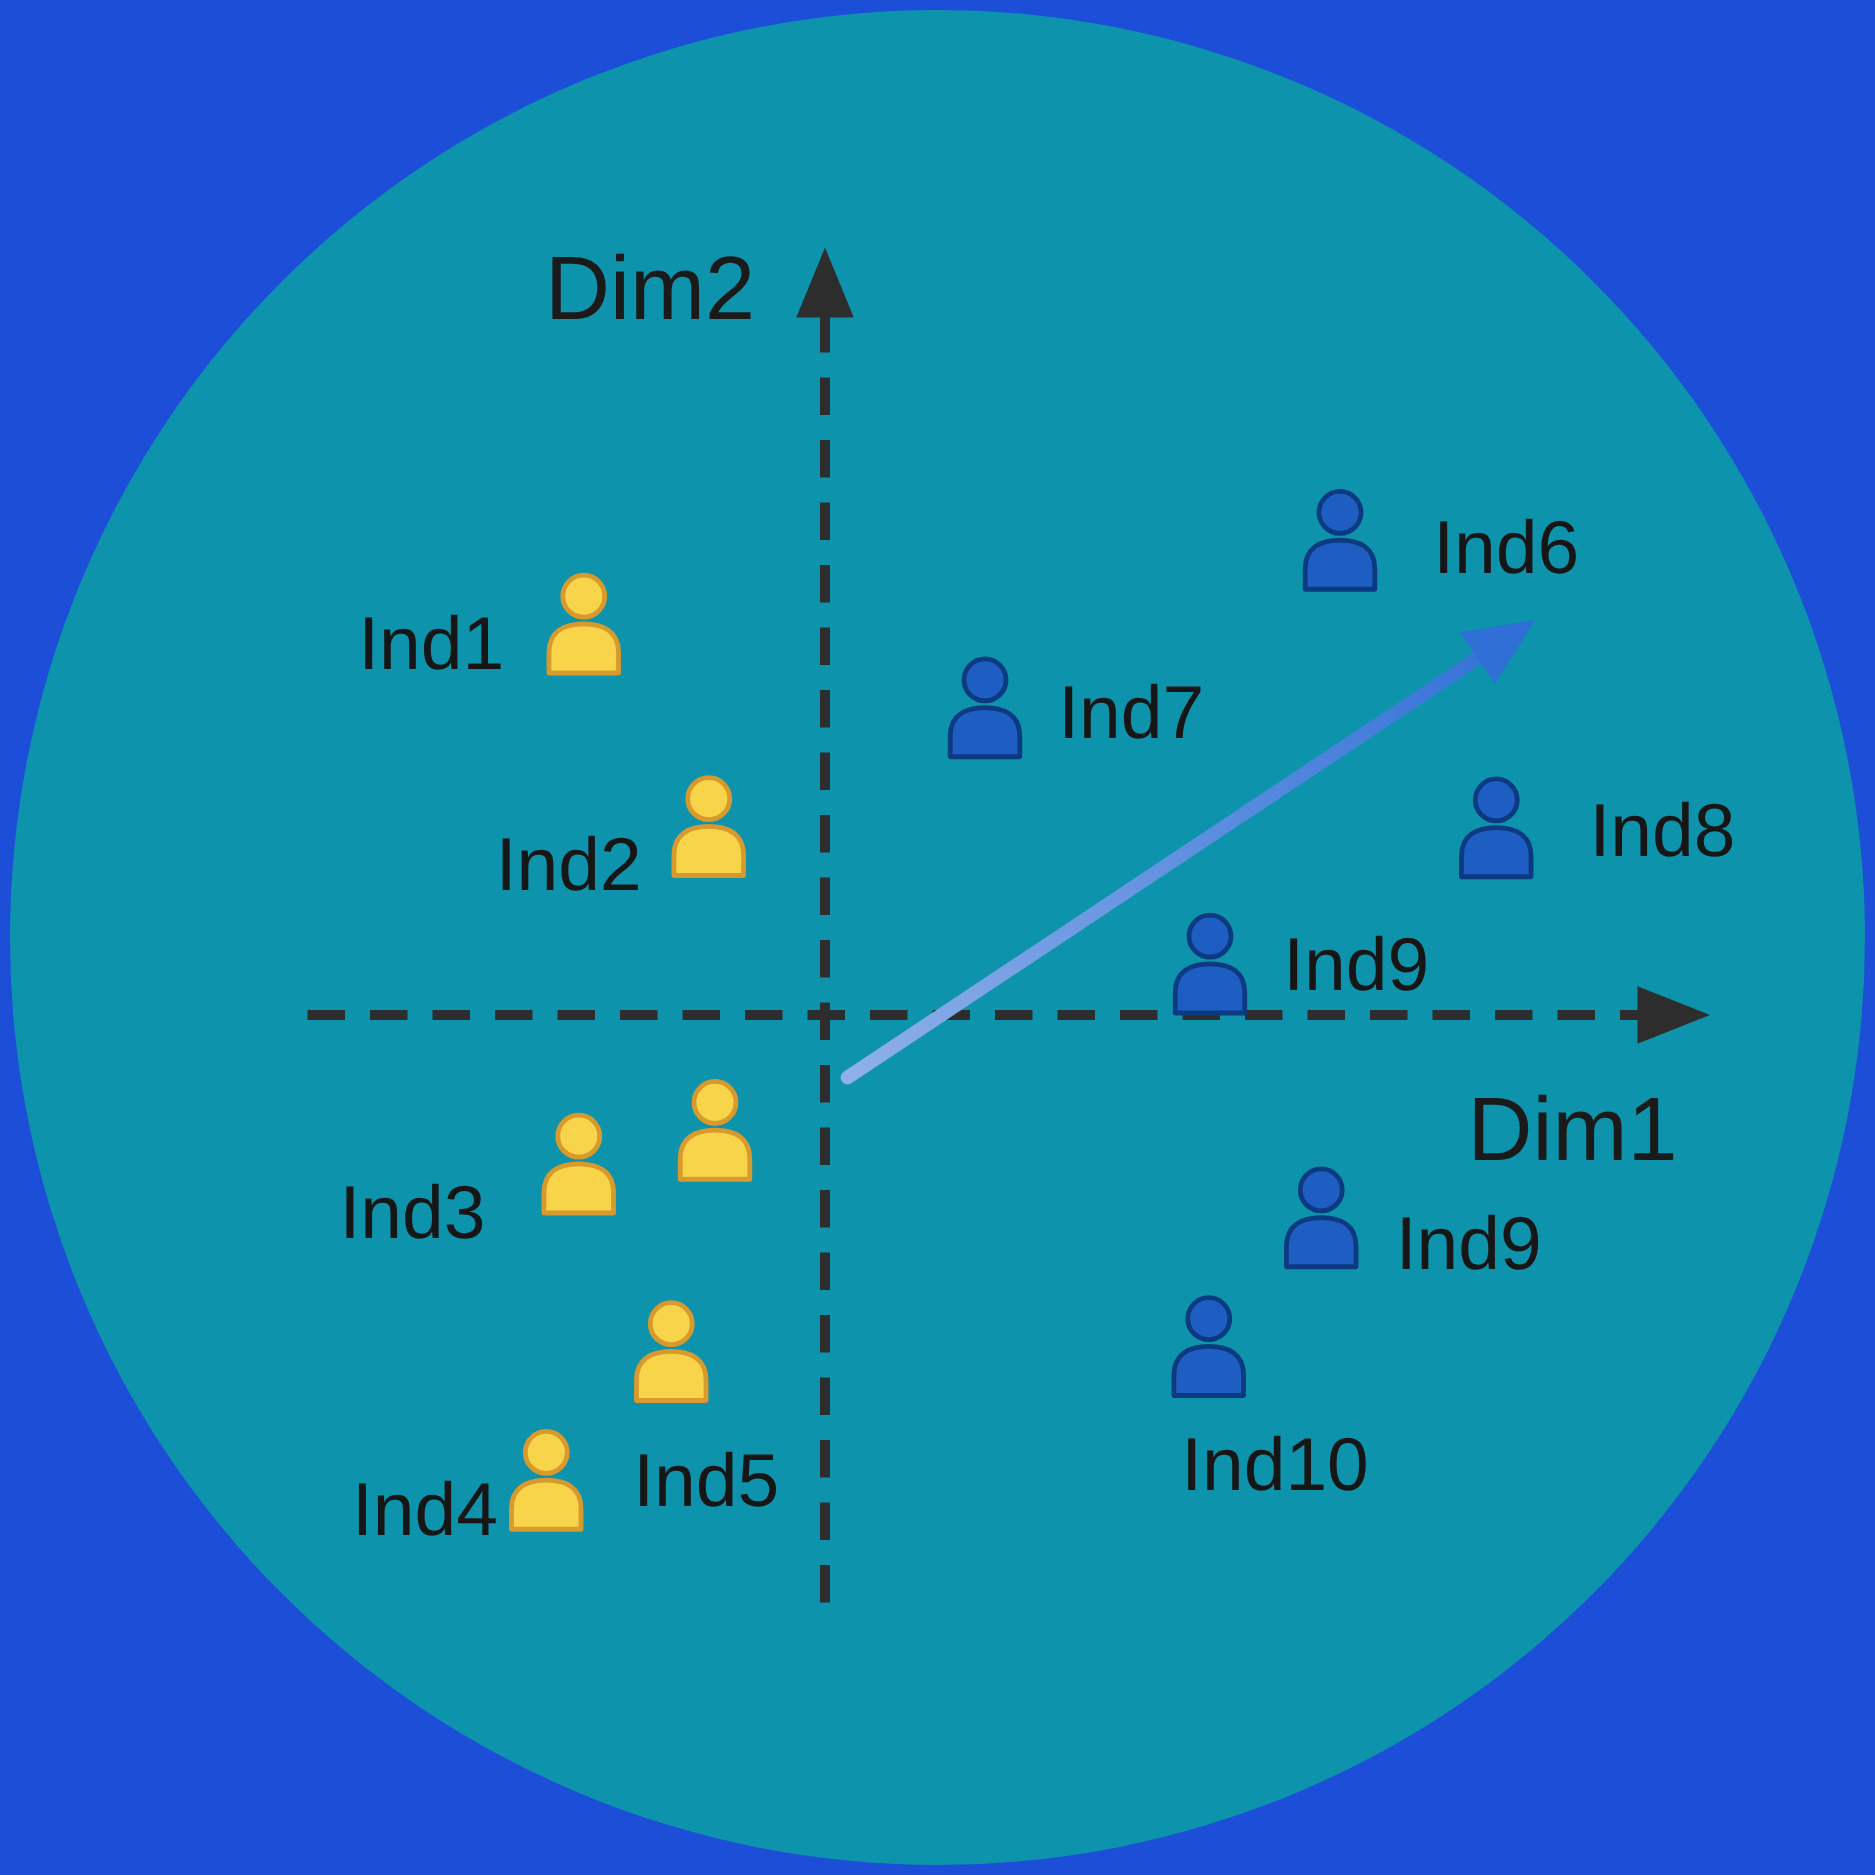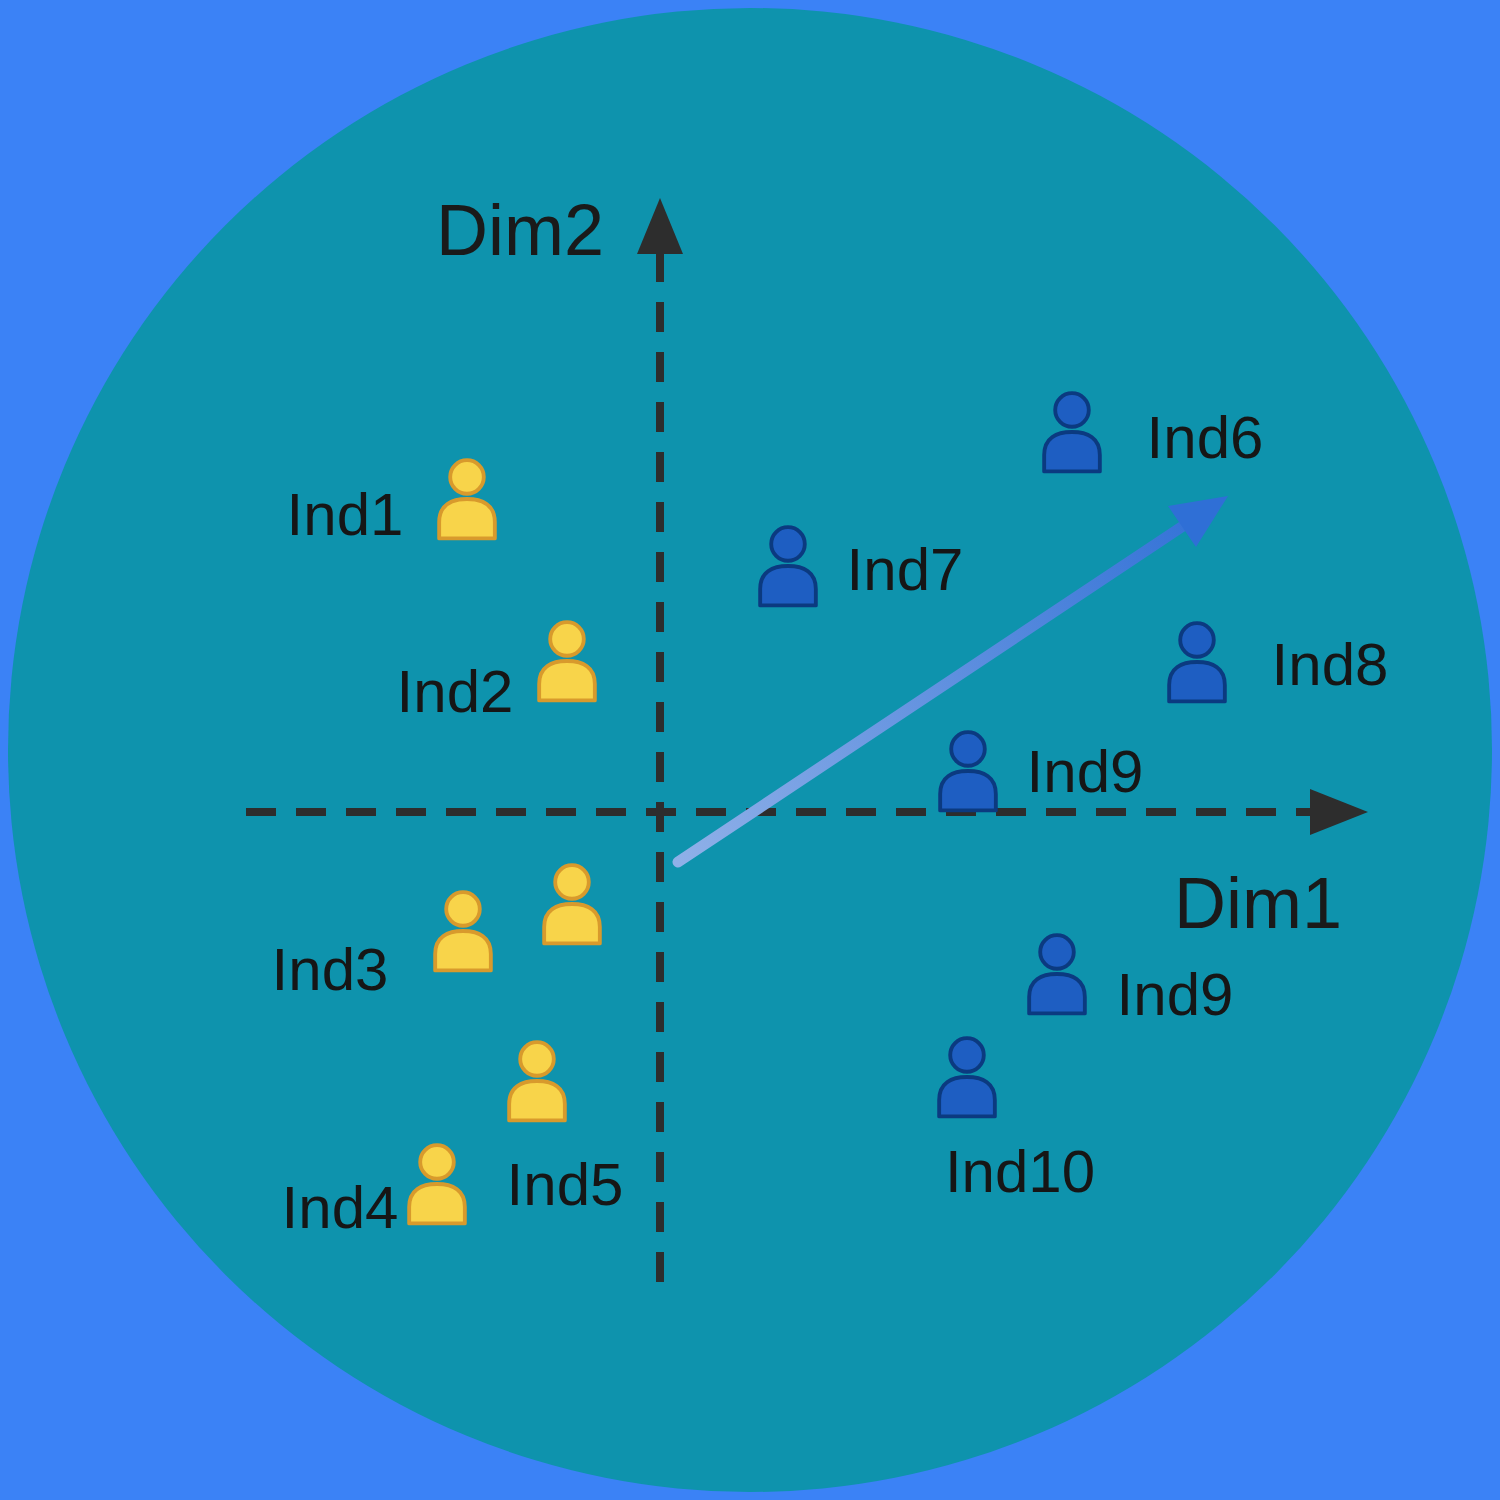--- a/index.html
+++ b/index.html
@@ -7,21 +7,21 @@
     padding: 0;
     background: #ffffff;
     width: 1500px;
     height: 1500px;
     font-family: "Liberation Sans", sans-serif;
   }
   .stage {
     position: relative;
     width: 1500px;
     height: 1500px;
-    background: #3b82f6;
+    background: #1d4ed8;
     overflow: hidden;
   }
   svg { display: block; }
   .axis-label {
     font-family: "Liberation Sans", sans-serif;
     font-size: 72px;
     fill: #1a1a1a;
     text-anchor: middle;
   }
   .ind-label {

